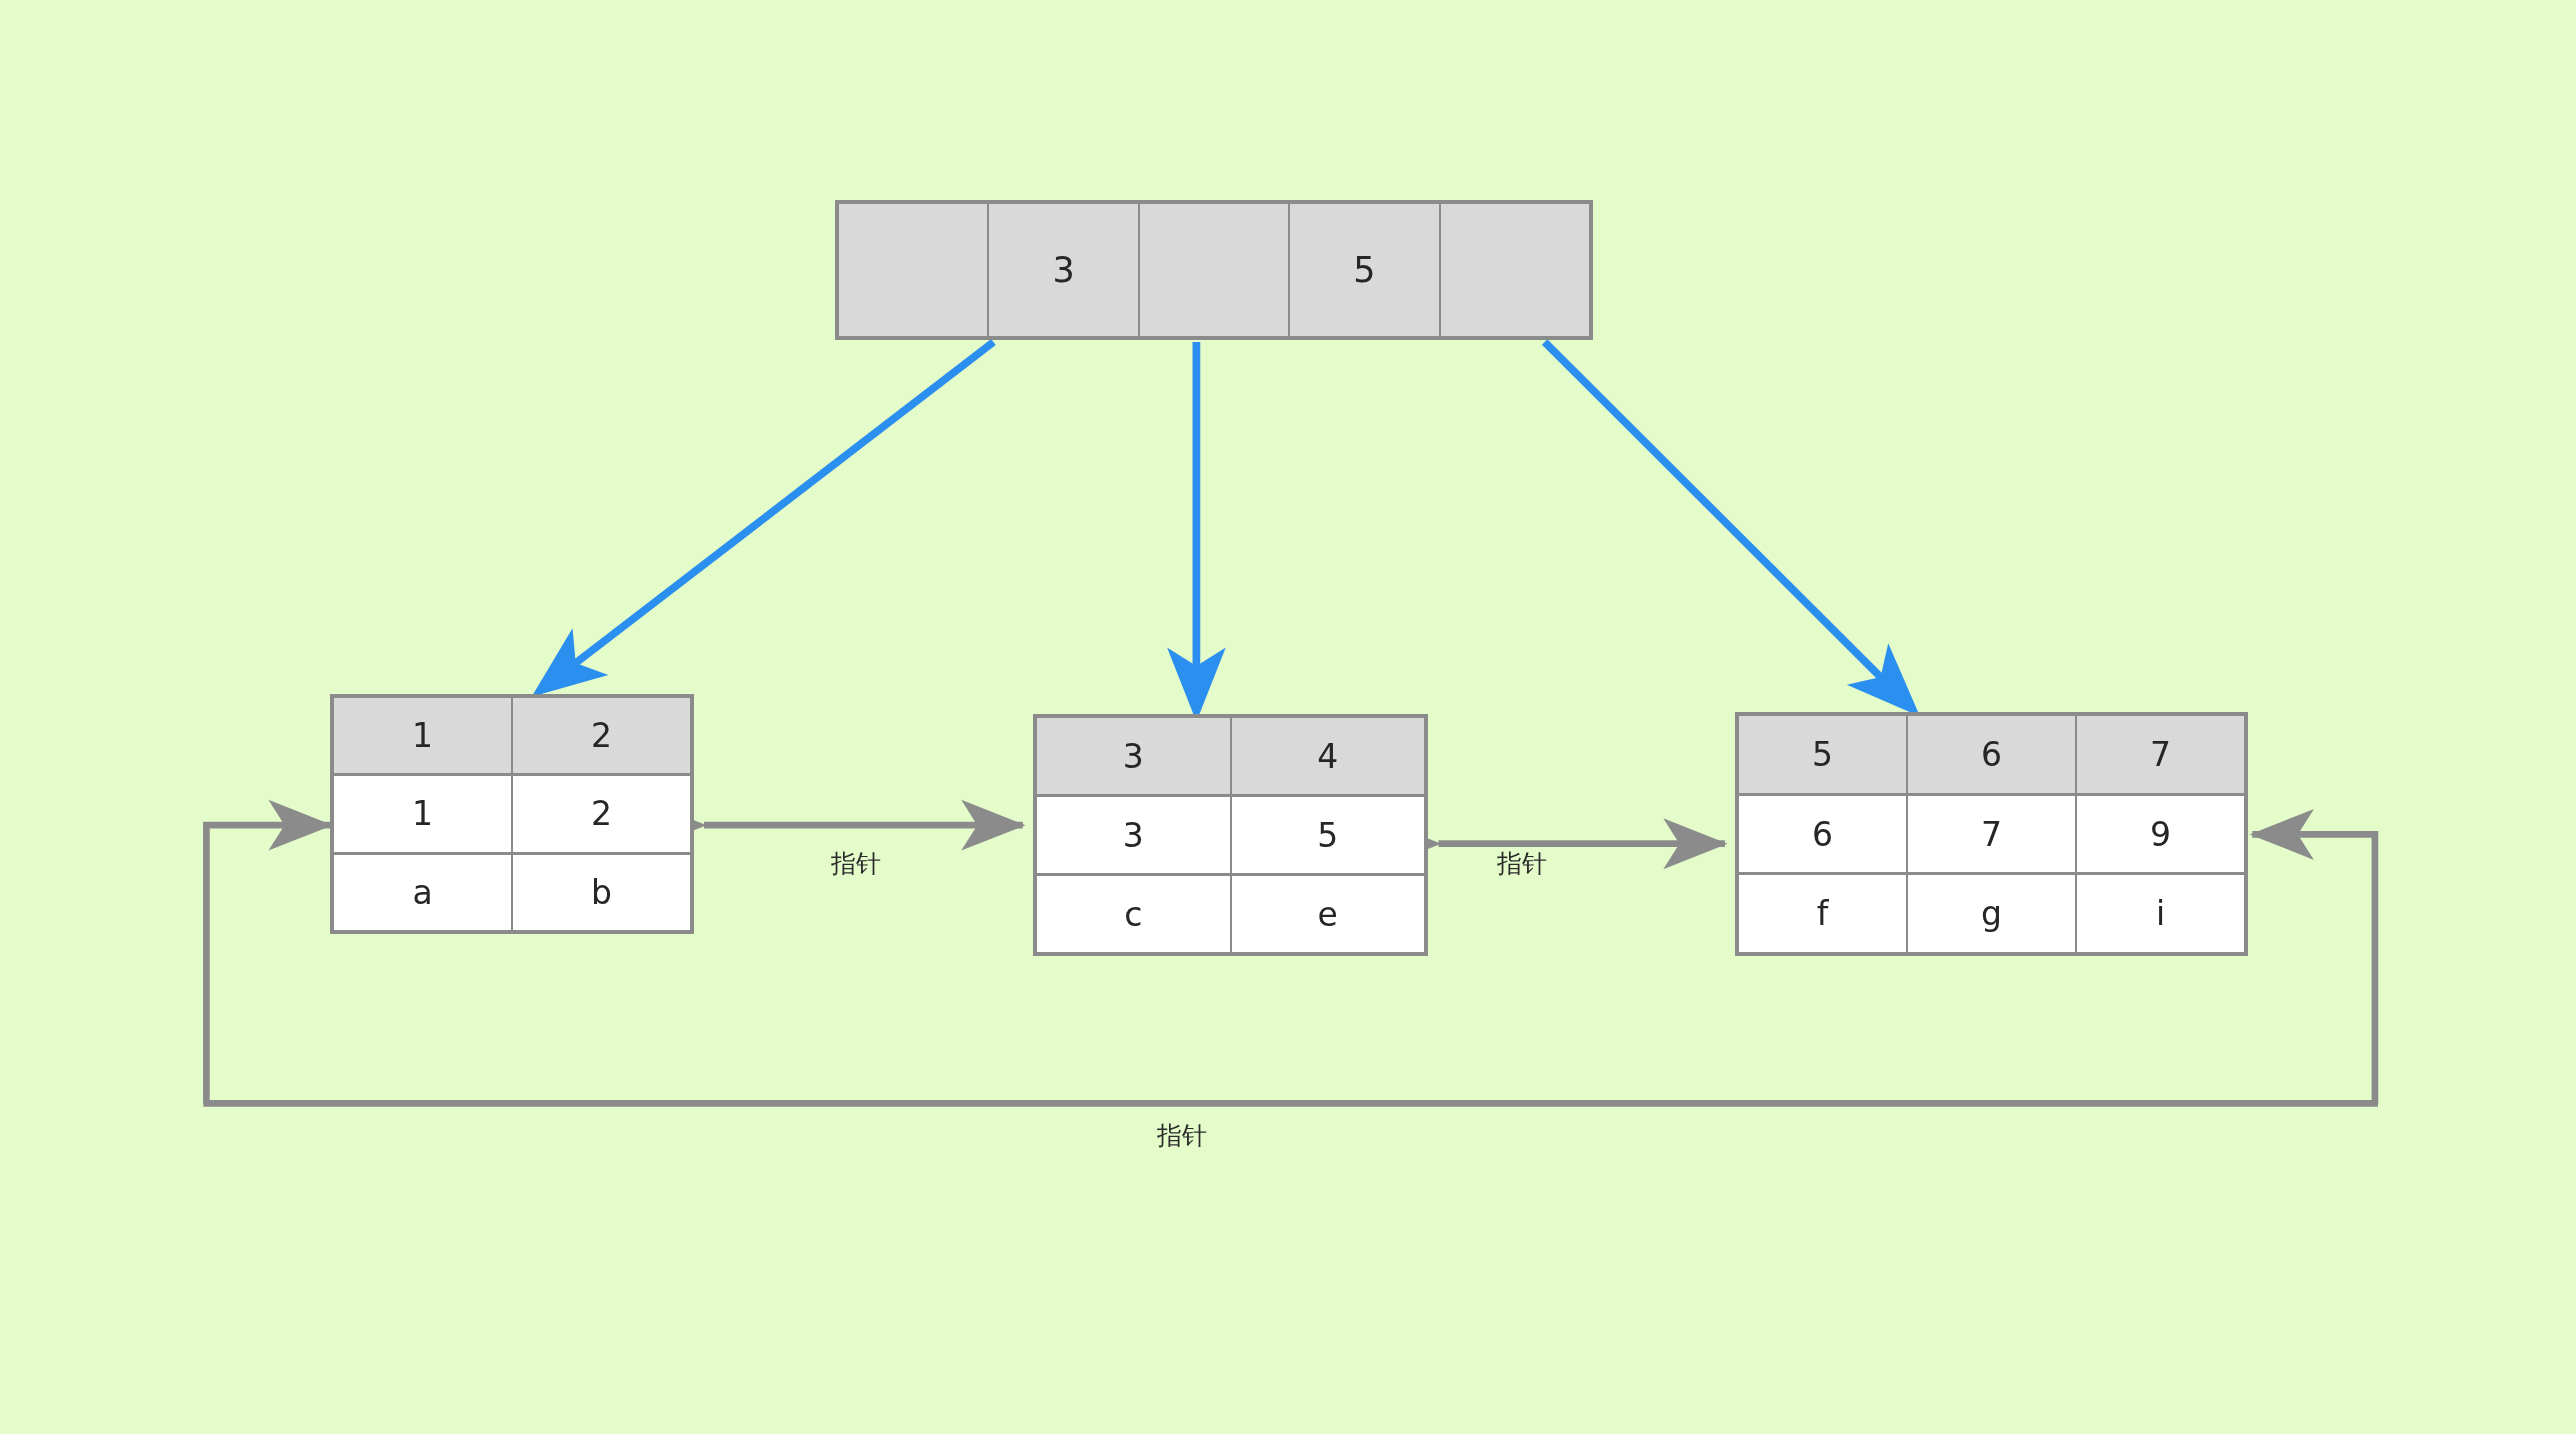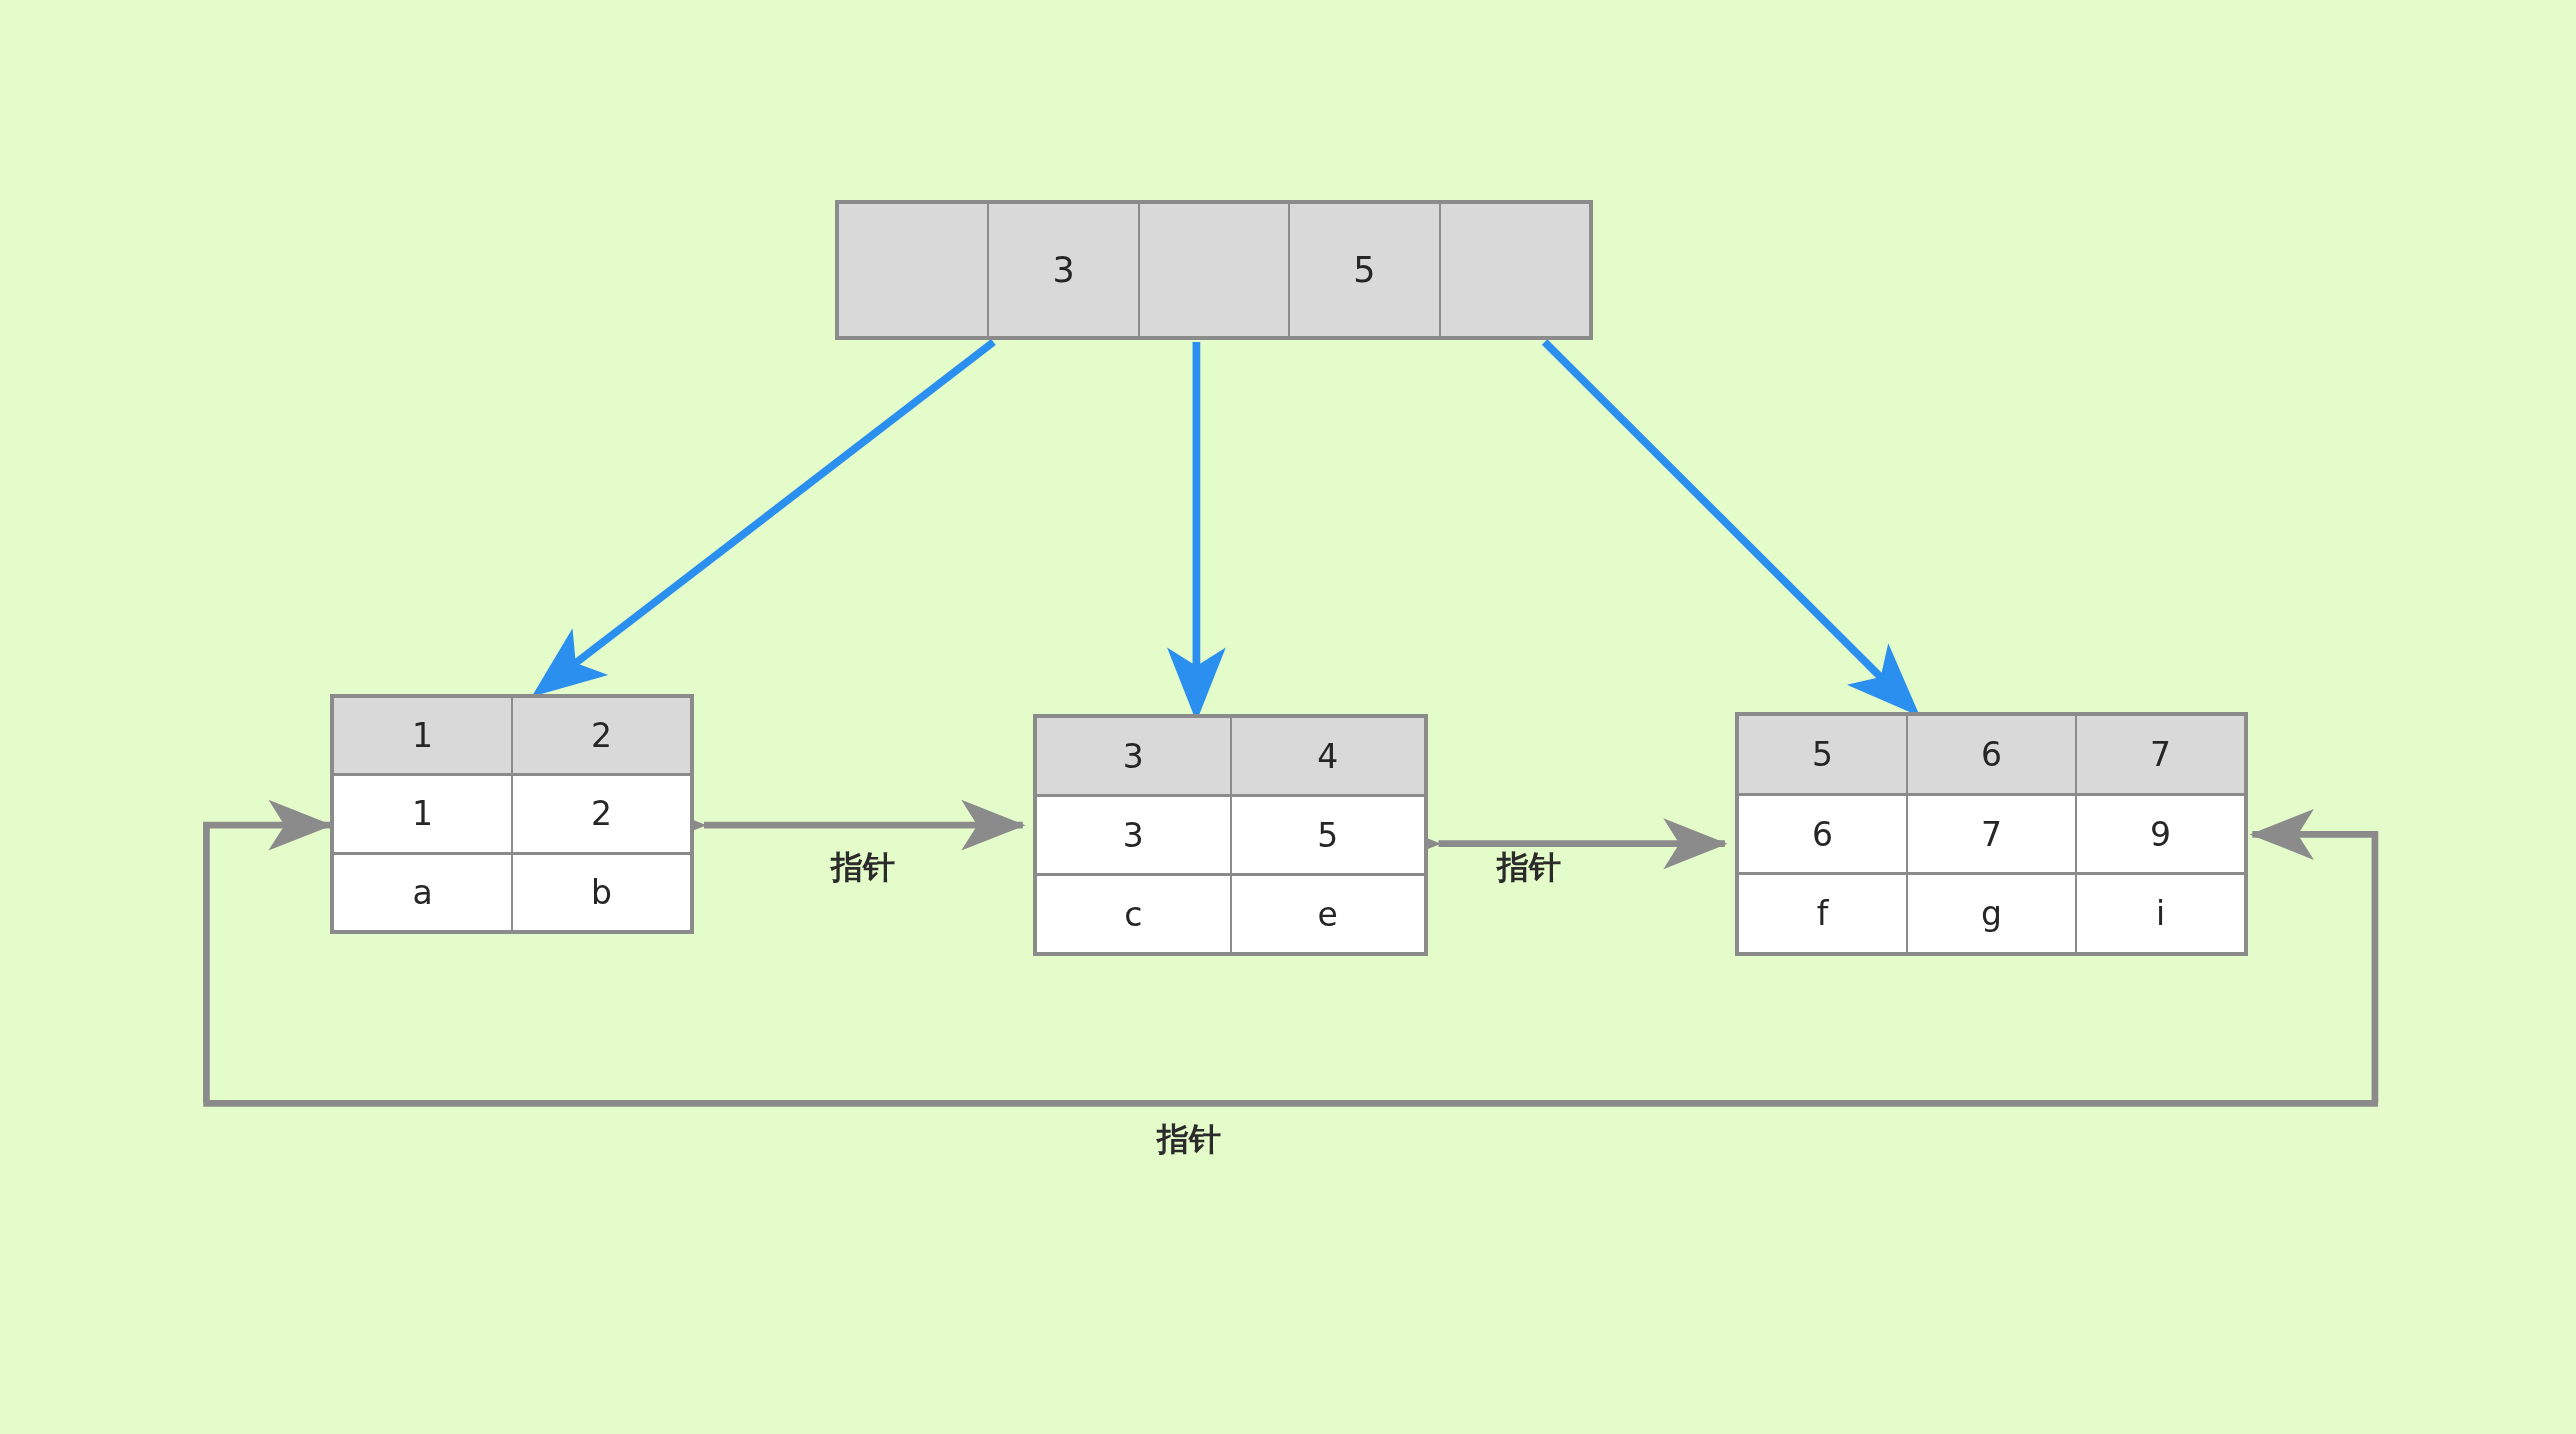--- a/index.html
+++ b/index.html
@@ -47,25 +47,24 @@
 
   
   .leaf .cell{font-size:33px;}
   #leaf-left  {left:330px; top:694px; width:364px;  height:240px;}
   #leaf-mid   {left:1033px;top:714px; width:395px;  height:242px;}
   #leaf-right {left:1735px;top:712px; width:513px;  height:244px;}
 
   
   .ptr-label{
     position:absolute;
-    font-size:32px;
+    font-size:25px;
     color:#2b2b2b;
     white-space:nowrap;
     line-height:1;
-    font-weight:bold;
   }
   #ptr-label-1{left:831px;top:851px;}
   #ptr-label-2{left:1497px;top:851px;}
   #ptr-label-3{left:1157px;top:1123px;}
 </style>
 </head>
 <body>
 
 <div id="canvas">
 

